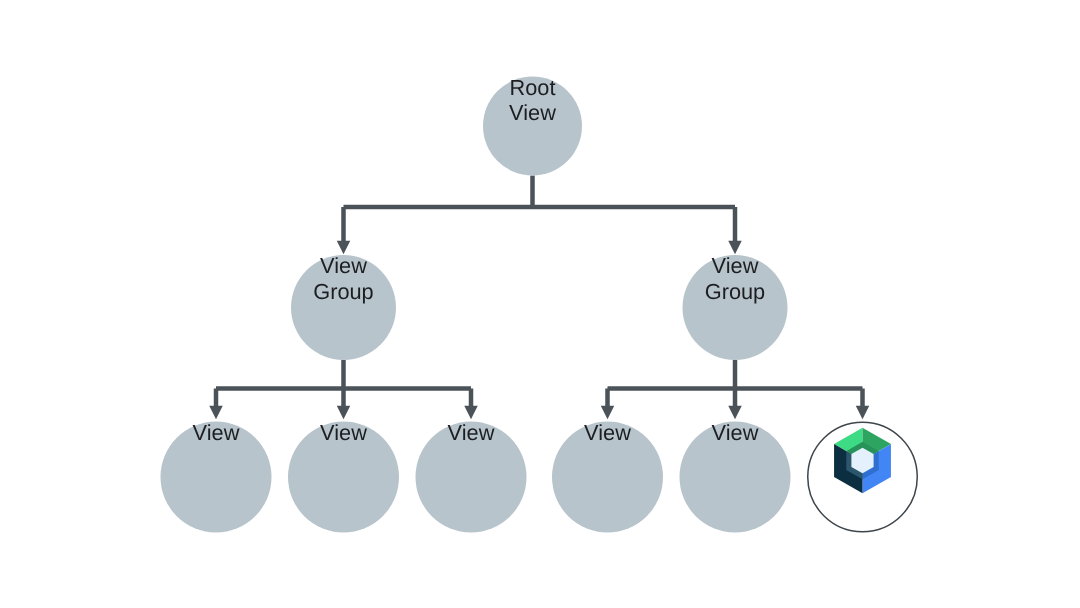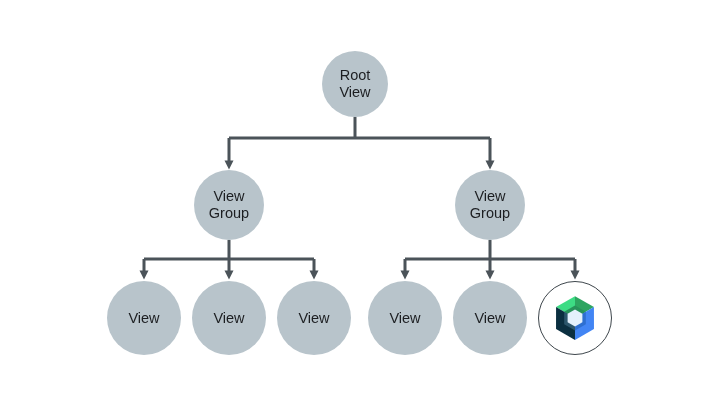--- a/index.html
+++ b/index.html
@@ -20,21 +20,21 @@
     left: 0; top: 0;
     width: 720px;
     height: 405px;
     pointer-events: none;
   }
   .node {
     position: absolute;
     border-radius: 50%;
     background: #b8c4cb;
     display: flex;
-    align-items: center;
+    align-items: flex-start;
     justify-content: center;
     text-align: center;
     color: #1c1e21;
     font-size: 14.5px;
     line-height: 17px;
     white-space: pre-line;
     box-sizing: border-box;
   }
   .node-root        { left: 322px; top:  51px; width: 66px; height: 66px; }
   .node-vg-left     { left: 194px; top: 170px; width: 70px; height: 70px; }

